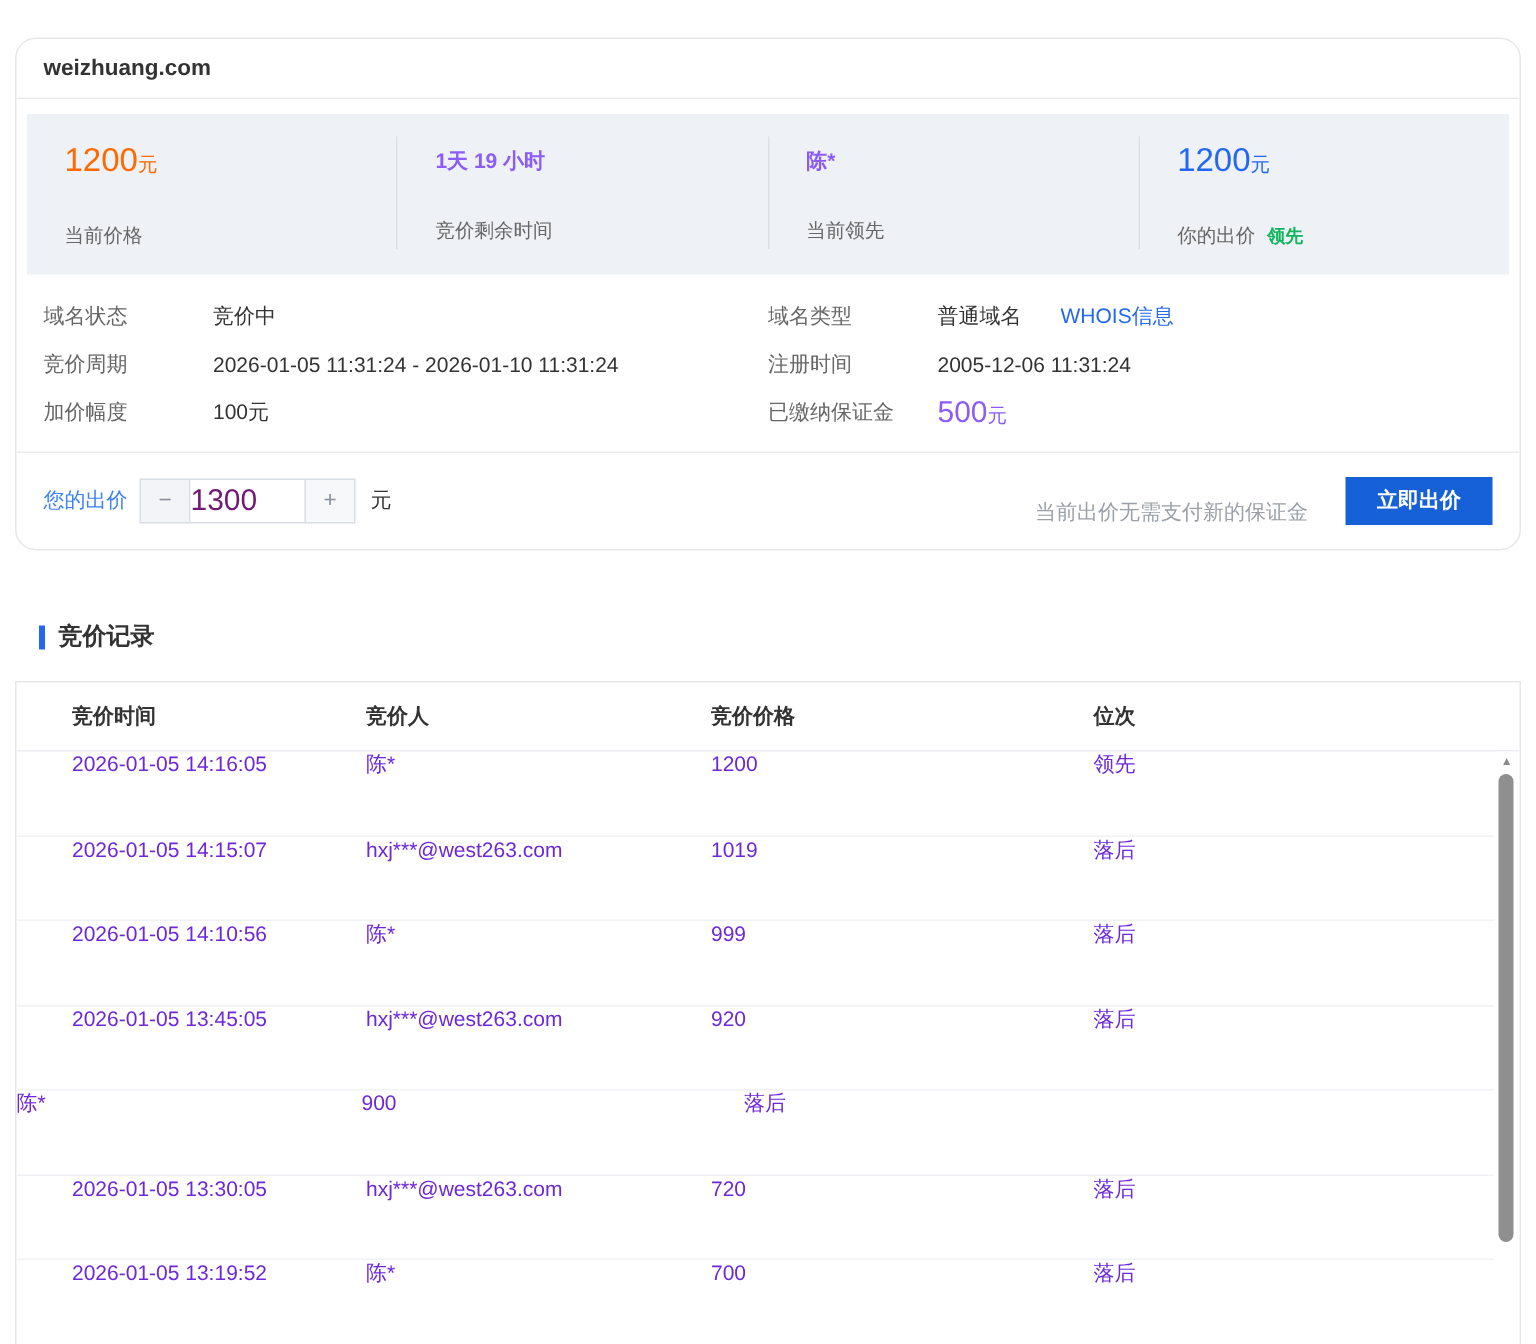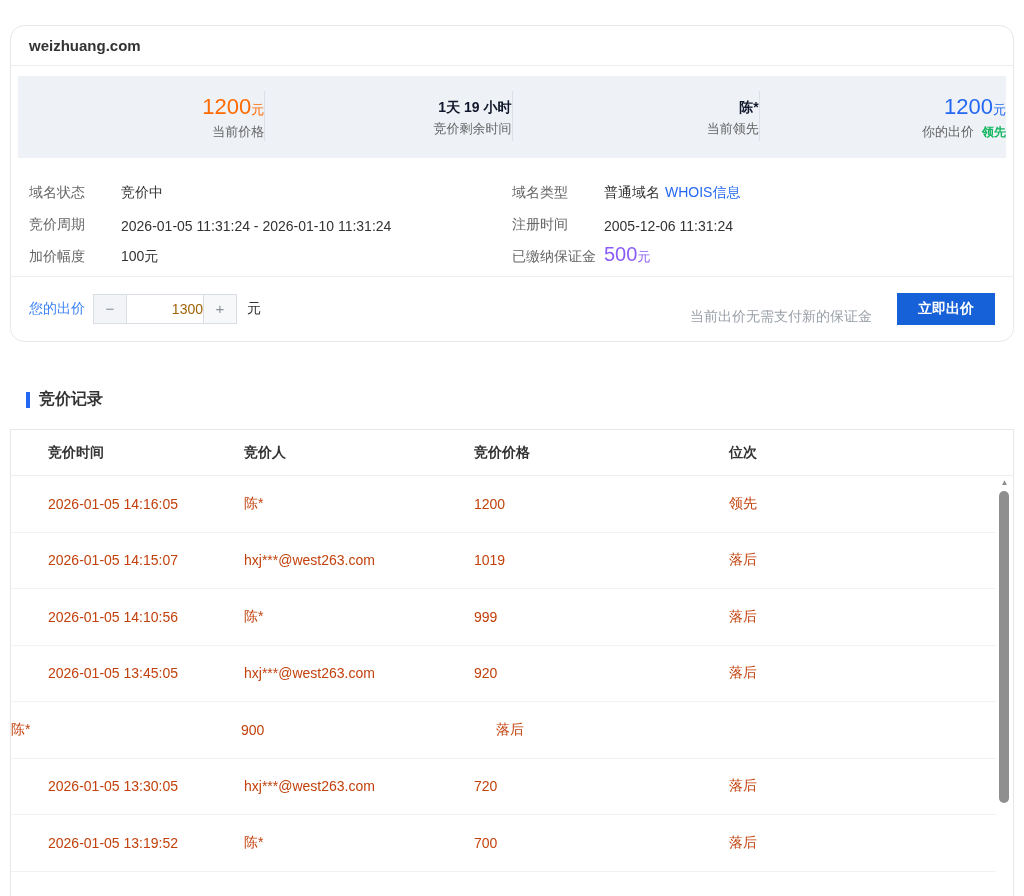--- a/index.html
+++ b/index.html
@@ -6,51 +6,51 @@
   html,body { width:1024px; height:896px; background:#fff; }
   body { font-family:"Liberation Sans","DejaVu Sans",sans-serif; color:#333; font-size:14px; }
 
   .card { margin:0 10px; border:1px solid #e7e7e7; background:#fff; }
   .domain-card { margin-top:25px;border-radius:14px; }
 
   .domain-title { padding:11px 18px; font-size:15px; font-weight:bold; color:#333;
                   border-bottom:1px solid #ededed; }
 
   
-  .stats { margin:10px 7px 0; background:#eef1f6; display:flex; padding:15px 0 17px;text-align:right; }
+  .stats { margin:10px 7px 0; background:#eef1f6; display:flex; padding:15px 0 17px; }
   .stat { flex:1; padding:3px 0 0 25px; border-left:1px solid #dbe0e8; }
   .stat:first-child { border-left:none; }
   .stat-value { font-size:22px; line-height:26px; font-weight:400; }
   .stat-value.orange { color:#ff6a00; }
   .stat-value.blue { color:#2468f2; }
-  .stat-value.dark { font-size:14px; font-weight:bold; color:#0f172a; line-height:26px; }
+  .stat-value.dark { font-size:14px; font-weight:bold; color:#8b5cf6; line-height:26px; }
   .stat-unit { font-size:13px; }
-  .stat-label { margin-top:0; font-size:13px; color:#666; }
+  .stat-label { margin-top:25px; font-size:13px; color:#666; }
   .lead-badge { display:inline-block; margin-left:8px; color:#13b65f; font-size:12px; font-weight:bold; }
 
   
   .details { display:flex; padding:12px 18px 10px; }
   .detail-col { width:50%; }
-  .detail-row { display:flex; align-items:flex-end; height:32px; }
+  .detail-row { display:flex; align-items:center; height:32px;gap:21px; }
   .detail-label { width:92px; color:#666; flex:none; }
   .detail-value { color:#333; }
   .detail-link { color:#2468f2; text-decoration:none; margin-left:5px; }
   .deposit-value { color:#8b5cf6; font-size:20px; }
   .deposit-value .stat-unit { font-size:13px; }
 
   
   .bid-row { border-top:1px solid #ededed; padding:15px 18px; display:flex; align-items:center; }
   .bid-label { margin-right:8px; color:#3b82f6; }
   .stepper { display:flex; border:1px solid #d9dde4; height:30px; }
   .step-btn { width:33px; background:#f2f4f7; border:none; color:#8a9099; font-size:15px;
               line-height:28px; text-align:center; cursor:pointer; }
   .step-btn.plus { background:#f7f8fa; }
   .step-minus-divider { border-right:1px solid #d9dde4; }
   .step-plus-divider { border-left:1px solid #d9dde4; }
-  .bid-input { width:76px; border:none; outline:none; text-align:right; font-size:14px; color:#a16207;
+  .bid-input { width:76px; border:none; outline:none; text-align:left; font-size:20px; color:#701a75;
                font-family:inherit; }
   .bid-unit { margin-left:10px; color:#333; }
   .bid-spacer { flex:1; }
   .bid-hint { color:#9aa0a8; margin-right:25px;margin-top:16px; }
   .bid-submit { width:98px; height:32px; background:#1660d8; color:#fff; border:none; font-size:14px;
                 font-weight:bold; cursor:pointer; }
 
   
   .section-title { margin:47px 26px 19px; display:flex; align-items:center; }
   .section-bar { width:4px; height:16px; background:#2468f2; margin-right:9px; }
@@ -59,22 +59,22 @@
   
   .table-card { border:1px solid #e7e7e7; }
   .thead { display:flex; align-items:center; height:46px; font-weight:bold; color:#333;
            border-bottom:1px solid #ebedf0; }
   .c1 { flex:0 0 233px; padding-left:37px; }
   .c2 { flex:0 0 230px; }
   .c3 { flex:0 0 255px; }
   .c4 { flex:1; }
   .tbody { position:relative; height:429px; overflow:hidden; }
   .rows { }
-  .trow { display:flex; align-items:center; height:56.5px; border-bottom:1px solid #f0f2f5;
-          color:#c2410c; }
+  .trow { display:flex; align-items:flex-start; height:56.5px; border-bottom:1px solid #f0f2f5;
+          color:#6d28d9; }
 
   
   .scrollbar { position:absolute; top:0; right:0; width:17px; height:100%; background:#fff; }
   .sb-arrow { position:absolute; left:0; width:17px; height:14px; text-align:center; font-size:8px;
               color:#8a8a8a; line-height:14px; cursor:pointer; }
   .sb-arrow.up { top:0; }
   .sb-thumb { position:absolute; left:3px; top:15px; width:10px; height:312px; background:#8f8f8f;
               border-radius:6px; cursor:pointer; }
 </style>
 </head>

